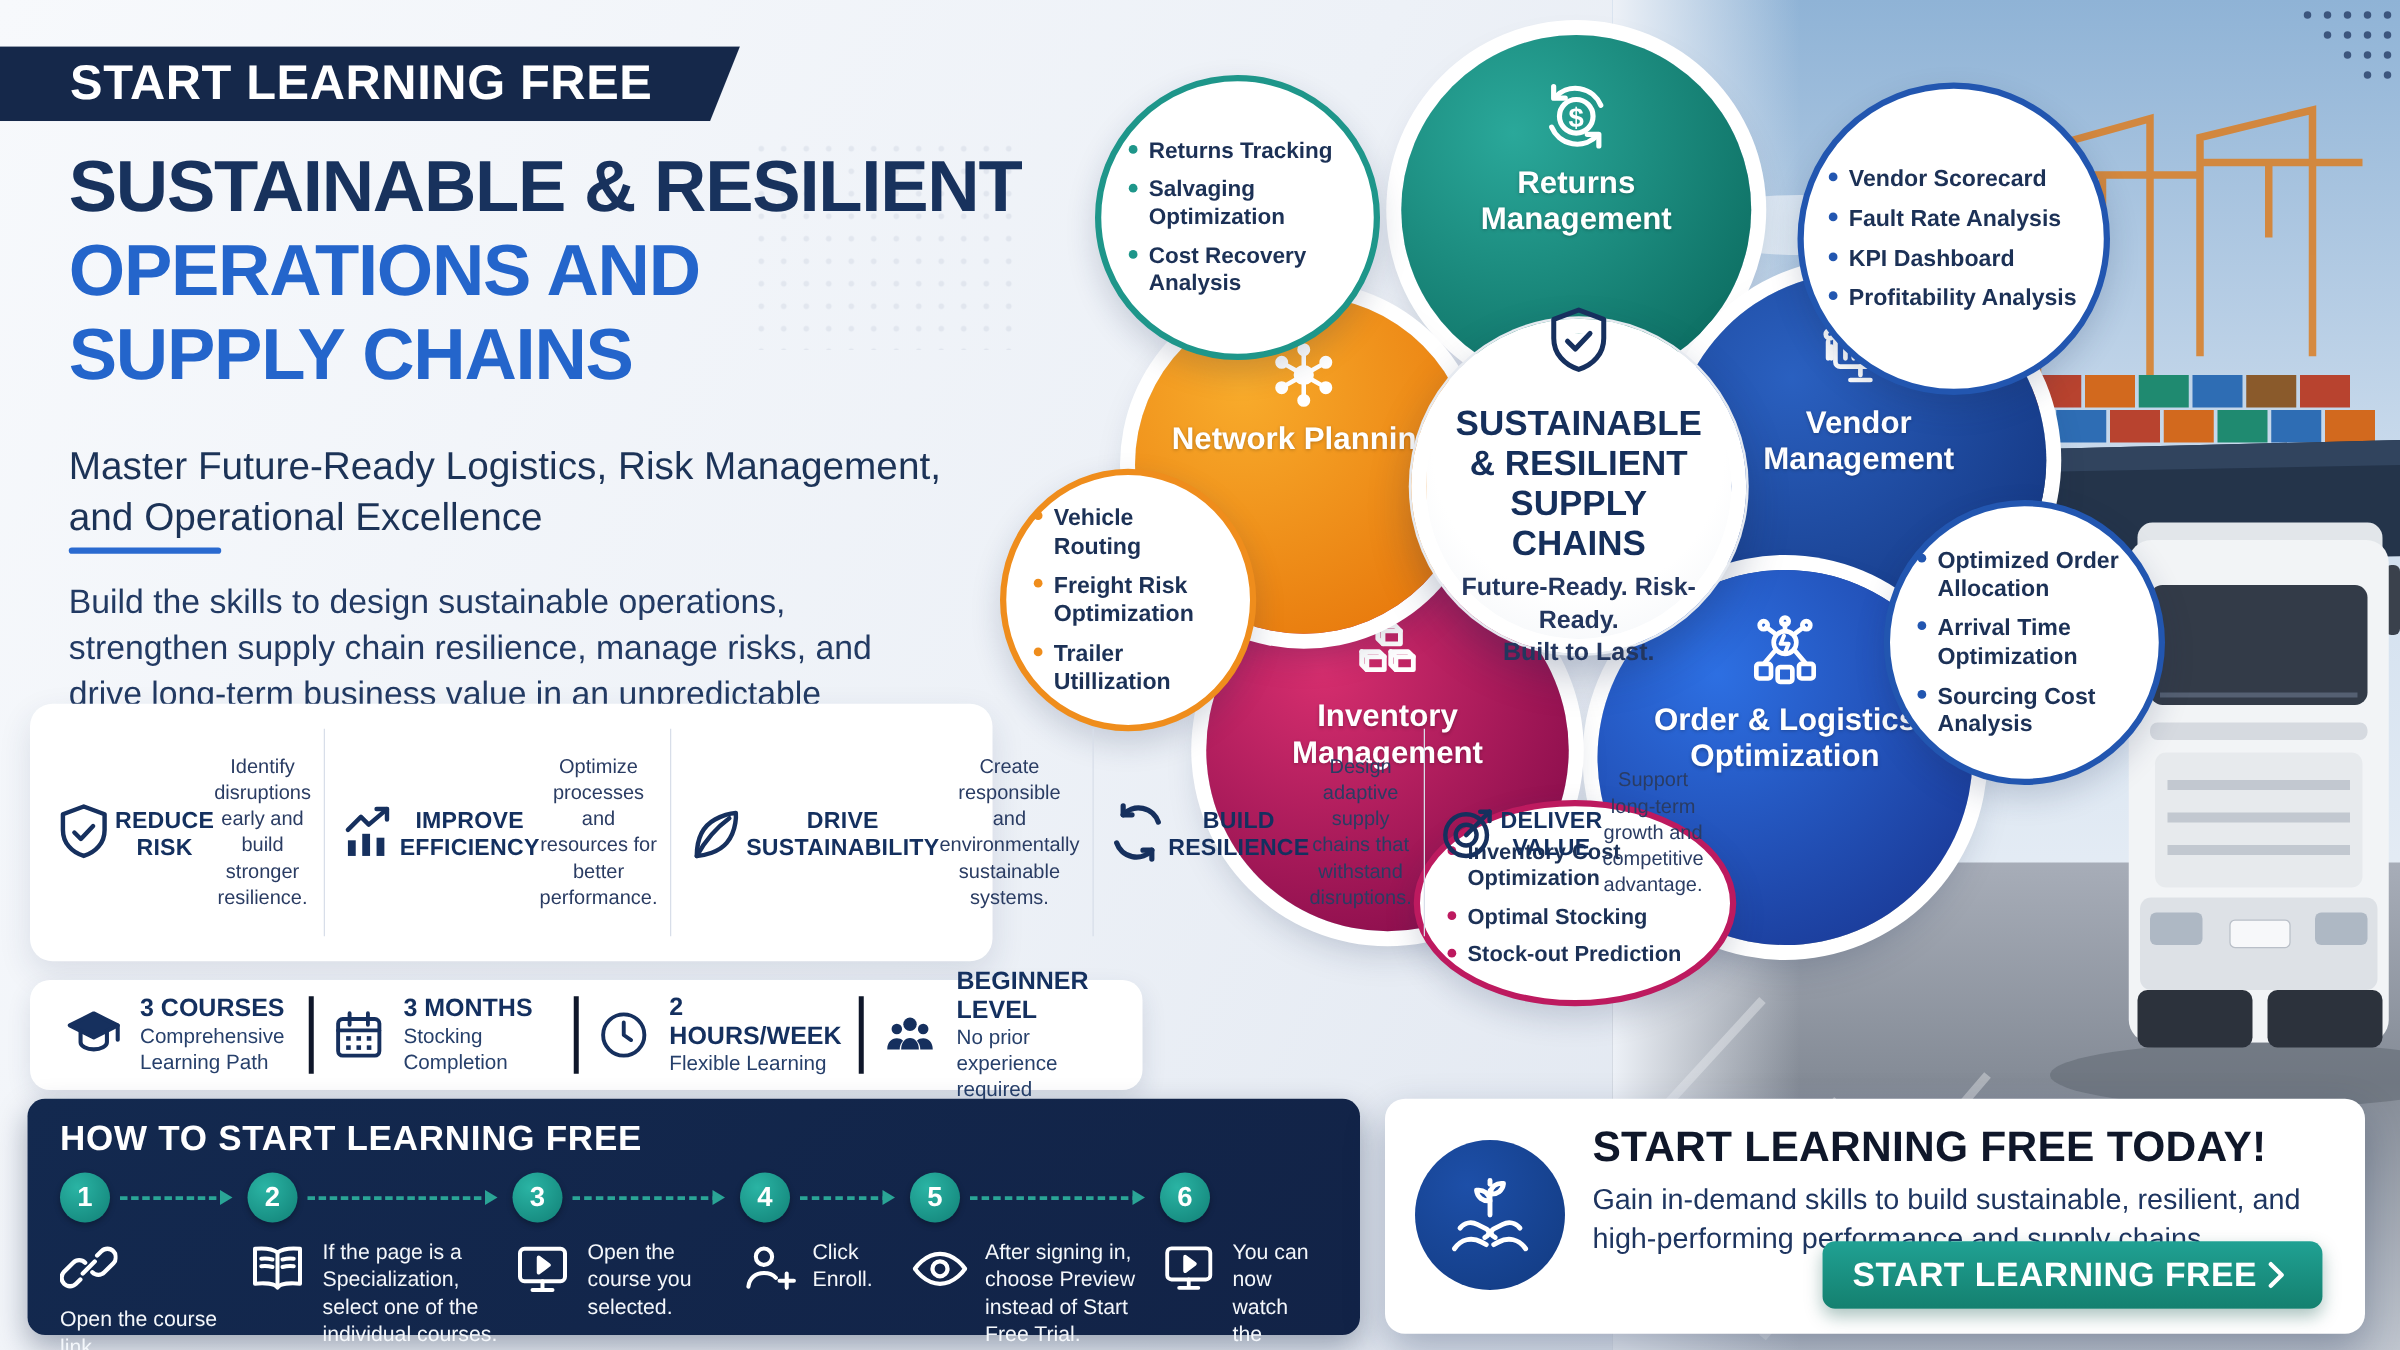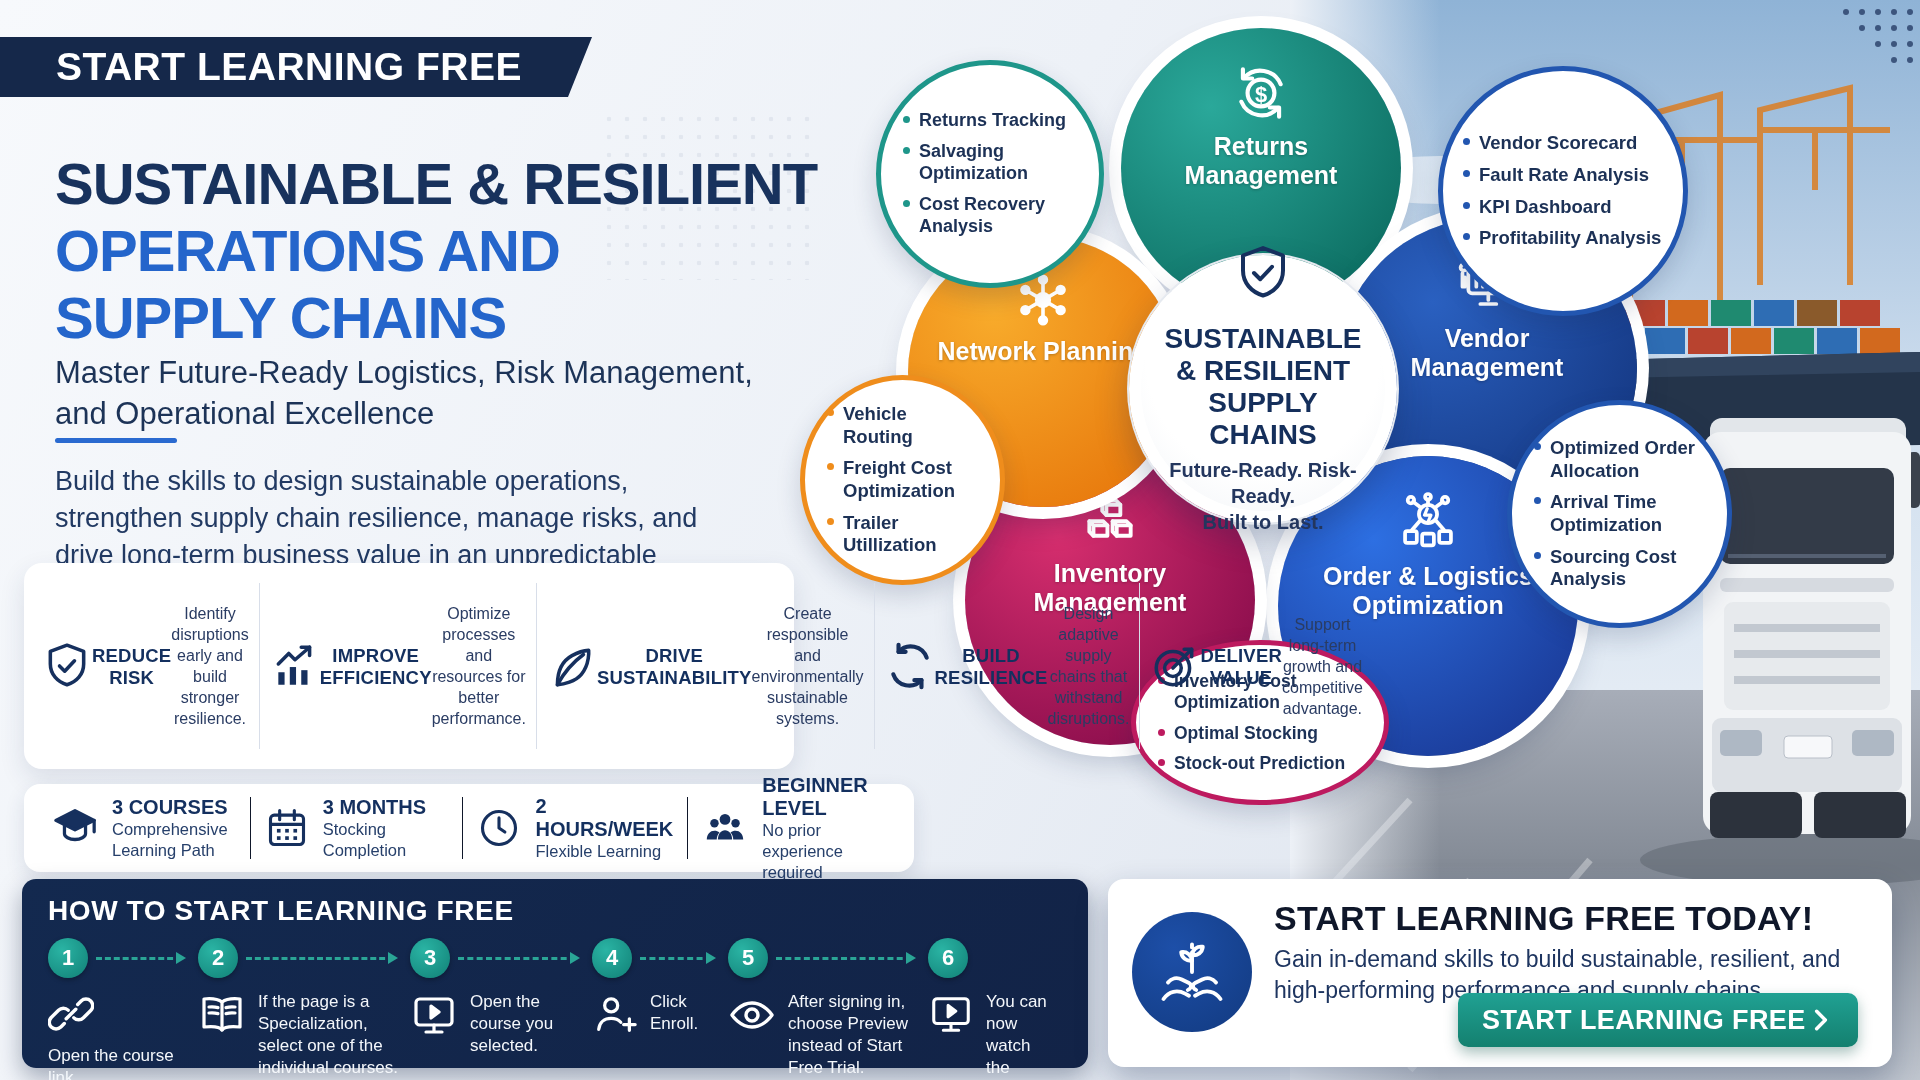--- a/index.html
+++ b/index.html
@@ -10,21 +10,21 @@
   .photo{position:absolute;left:1290px;top:0;z-index:1;}
   .dotgrid{position:absolute;z-index:1;opacity:.5;
     background-image:radial-gradient(rgba(35,60,110,.14) 2px,transparent 2.6px);
     background-size:18px 18px;}
   
   .ribbon{position:absolute;left:0;top:37px;width:592px;height:60px;z-index:2;
     background:#15284a;clip-path:polygon(0 0,100% 0,calc(100% - 24px) 100%,0 100%);
     display:flex;align-items:center;padding-left:56px;box-sizing:border-box;}
   .ribbon span{color:#fff;font-weight:bold;font-size:39px;letter-spacing:.5px;}
   .hero-title{position:absolute;left:55px;top:116px;z-index:2;font-weight:bold;
-    font-size:58px;line-height:67px;letter-spacing:-1px;color:#18325d;margin-top:34px;}
+    font-size:58px;line-height:67px;letter-spacing:-1px;color:#18325d;}
   .hero-title .alt{color:#2465cb;}
   .hero-sub{position:absolute;left:55px;top:352px;width:700px;z-index:2;
     font-size:31px;line-height:41px;color:#1c3357;}
   .hero-divider{position:absolute;left:55px;top:438px;width:122px;height:5px;
     background:#2a6ad0;border-radius:3px;z-index:2;}
   .hero-desc{position:absolute;left:55px;top:463px;width:655px;z-index:2;
     font-size:27px;line-height:37px;color:#223a63;}
   
   .benefits{position:absolute;left:24px;top:563px;width:770px;height:206px;z-index:5;
     background:#fff;border-radius:18px;box-shadow:0 10px 26px rgba(30,50,90,.12);
@@ -33,21 +33,21 @@
     display:flex;flex-direction:row;align-items:center;}
   .benefit:last-child{border-right:none;justify-content:flex-end;}
   .benefit .bicon{height:56px;display:flex;align-items:center;justify-content:center;color:#16305e;}
   .benefit h3{margin:10px 0 8px;font-size:18.5px;color:#14305f;letter-spacing:.2px;}
   .benefit p{margin:0;font-size:16px;line-height:21px;color:#2a3c63;}
   
   .meta{position:absolute;left:24px;top:784px;width:890px;height:88px;z-index:5;
     background:#fff;border-radius:16px;box-shadow:0 8px 20px rgba(30,50,90,.12);
     display:flex;align-items:center;padding:0 14px;box-sizing:border-box;}
   .meta-item{flex:1;display:flex;align-items:center;gap:14px;padding:0 14px;
-    border-right:1px solid #0f172a;height:70%;color:#16305e;}
+    border-right:4px solid #0f172a;height:70%;color:#16305e;}
   .meta-item:last-child{border-right:none;}
   .meta-item .mtitle{font-size:20px;font-weight:bold;color:#14305f;}
   .meta-item .msub{font-size:16.5px;line-height:21px;color:#27406b;}
   
   .howto{position:absolute;left:22px;top:879px;width:1066px;height:189px;z-index:5;
     background:linear-gradient(135deg,#13294f,#122347);border-radius:14px;
     padding:16px 26px;box-sizing:border-box;box-shadow:0 10px 24px rgba(10,25,60,.35);}
   .howto h2{margin:0;color:#fff;font-size:28px;letter-spacing:.6px;}
   .steps{display:flex;margin-top:10px;}
   .step{box-sizing:border-box;padding-right:6px;}
@@ -585,21 +585,21 @@
       </div>
   </div>
 
   <div class="bubble bubble-orange b3">
     <div class="bi">
         <span class="dot"></span>
         <span>Vehicle Routing</span>
       </div>
     <div class="bi">
         <span class="dot"></span>
-        <span>Freight Cost Optimization</span>
+        <span>Freight Risk Optimization</span>
       </div>
     <div class="bi">
         <span class="dot"></span>
         <span>Trailer Utillization</span>
       </div>
   </div>
 
   <div class="bubble bubble-blue b4">
     <div class="bi">
         <span class="dot"></span>

